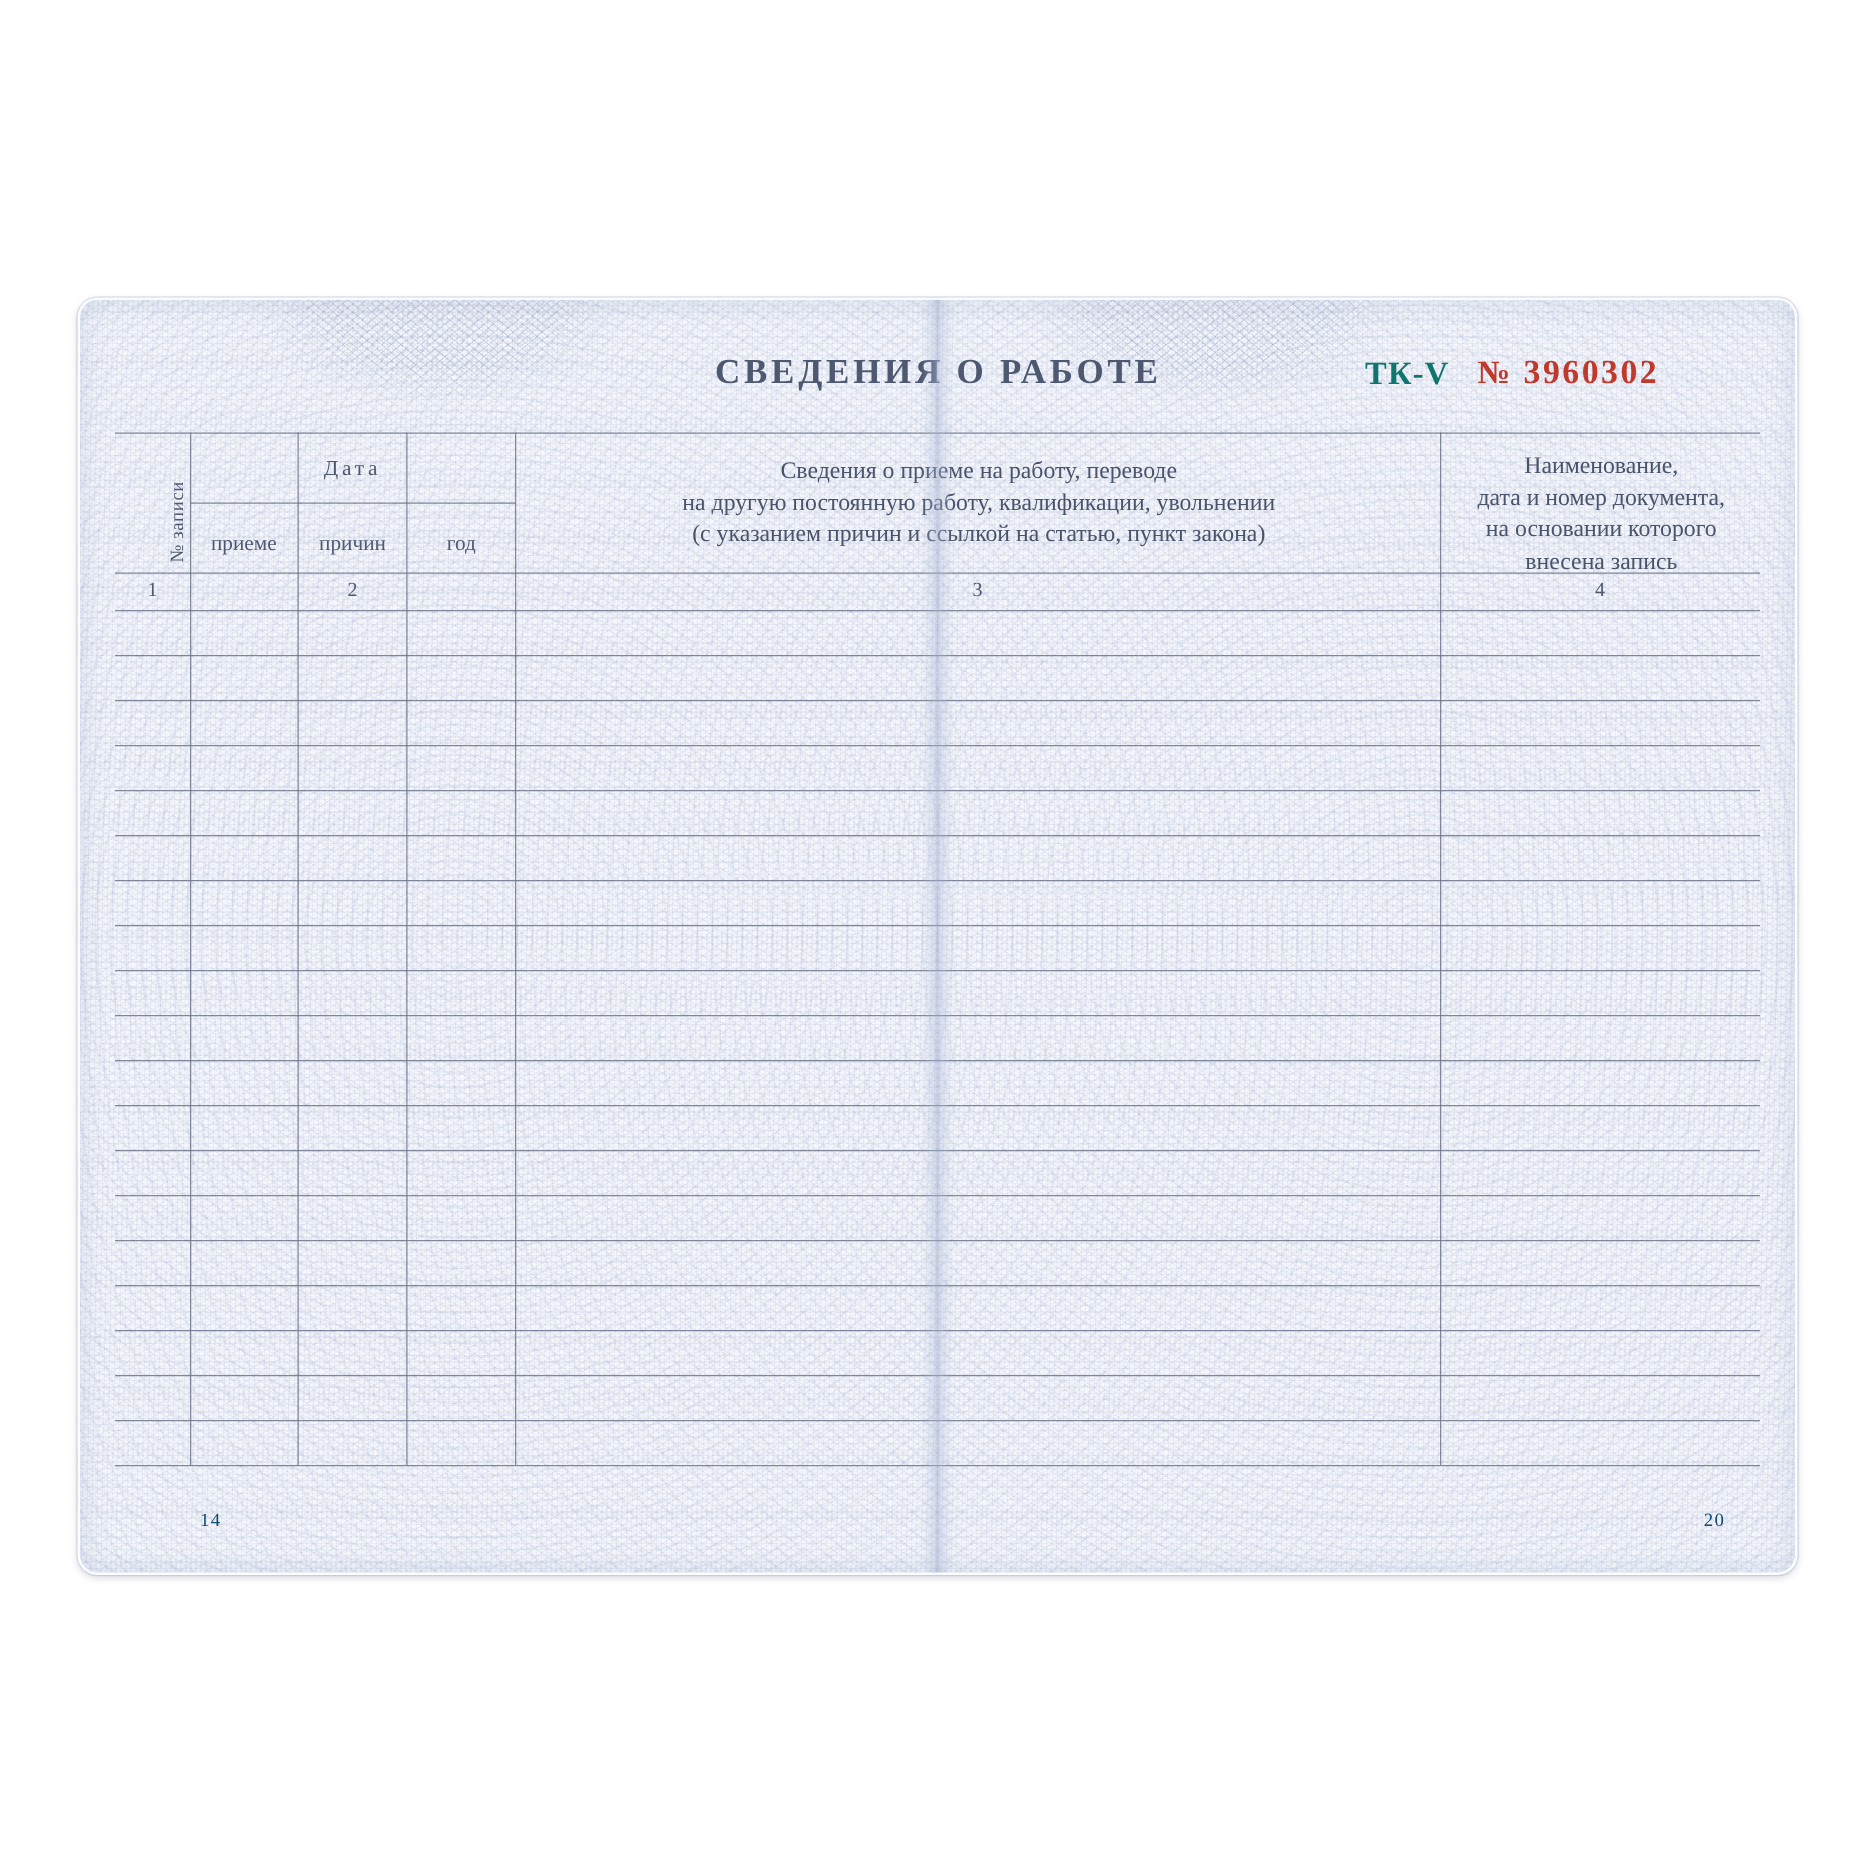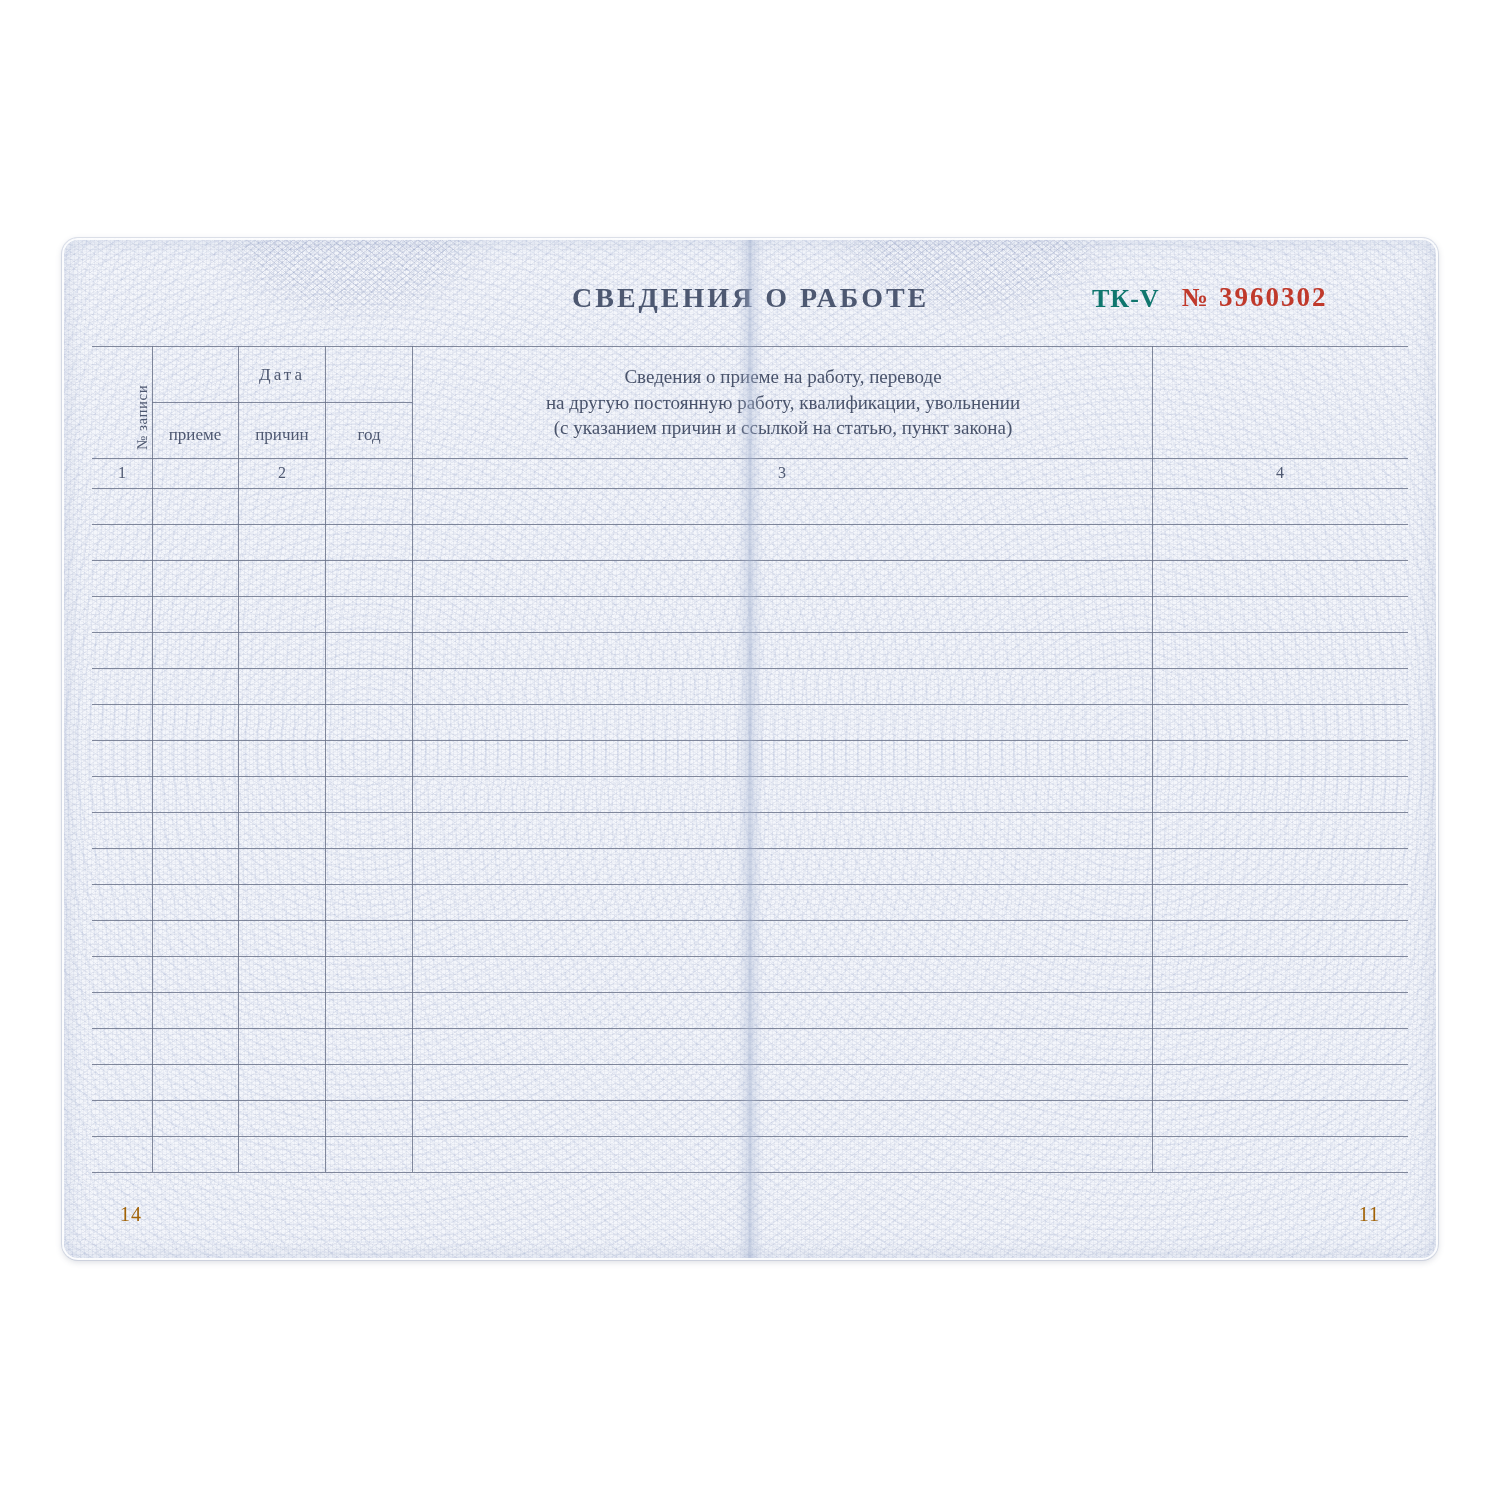--- a/index.html
+++ b/index.html
@@ -185,23 +185,24 @@
     position: absolute;
     font-size: 16px;
     color: #4e5871;
     text-align: center;
   }
 
   
   .pagenum {
     position: absolute;
     bottom: 34px;
-    font-size: 20px;
-    color: #a16207;
+    font-size: 15px;
+    color: #0c4a6e;
     letter-spacing: 1px;
+    margin-left: 40px;
   }
   .pagenum.left  { left: 58px; }
   .pagenum.right { right: 58px; }
 </style>
 </head>
 <body>
 
 <div id="page">
 
   <div class="booklet">
@@ -261,27 +262,33 @@
       <div class="hdr-cell" style="left:60px; top:78px; width:86px;">приеме</div>
       <div class="hdr-cell" style="left:147px; top:78px; width:86px;">причин</div>
       <div class="hdr-cell" style="left:234px; top:78px; width:86px;">год</div>
 
       <div class="hdr-big" style="left:330px; top:18px; width:722px;">
         <div>Сведения о приеме на работу, переводе</div>
         <div>на другую постоянную работу, квалификации, увольнении</div>
         <div>(с указанием причин и ссылкой на статью, пункт закона)</div>
       </div>
 
+      <div class="hdr-big" style="left:1062px; top:14px; width:254px;">
+        <div>Наименование,</div>
+        <div>дата и номер документа,</div>
+        <div>на основании которого</div>
+        <div>внесена запись</div>
+      </div>
 
       <div class="colnum" style="left:0px; top:118px; width:60px;">1</div>
       <div class="colnum" style="left:60px; top:118px; width:260px;">2</div>
       <div class="colnum" style="left:320px; top:118px; width:740px;">3</div>
       <div class="colnum" style="left:1060px; top:118px; width:256px;">4</div>
     </div>
 
     <div class="pagenum left">14</div>
-    <div class="pagenum right">11</div>
+    <div class="pagenum right">20</div>
 
     <div class="gutter"></div>
     <div class="edge"></div>
   </div>
 
 </div>
 
 </body></html>

